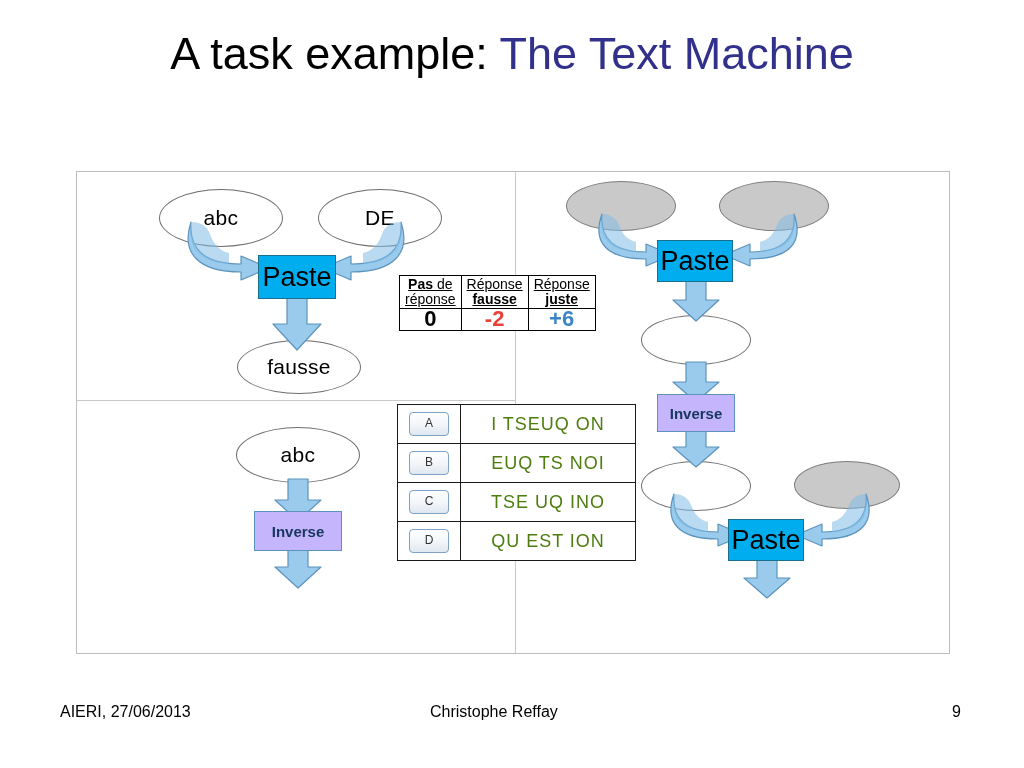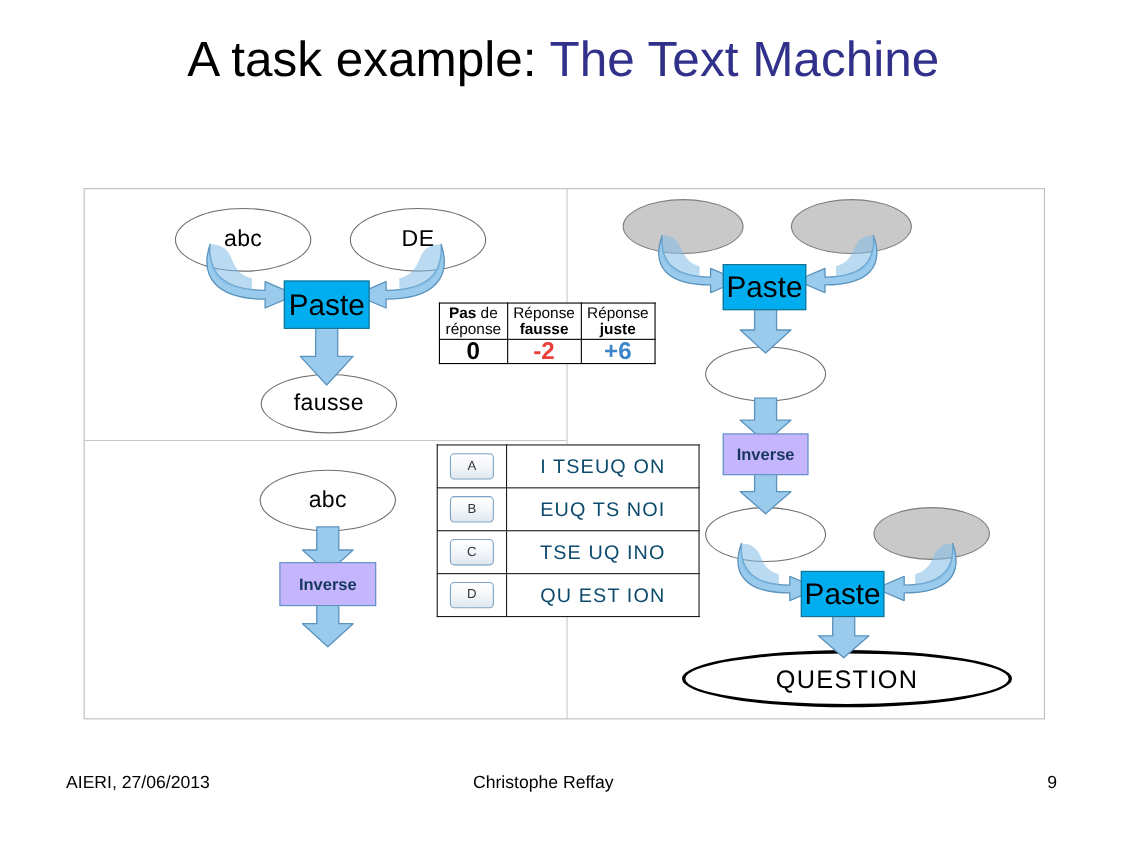--- a/index.html
+++ b/index.html
@@ -123,21 +123,21 @@
     background: #ffffff;
     font-size: 14px;
   }
   #score-table td, #score-table th {
     border: 1.6px solid #000000;
     text-align: center;
     padding: 1px 5px;
     font-weight: 400;
     line-height: 15px;
   }
-  #score-table thead td { font-size: 14px; }
+  #score-table thead td { font-size: 14px; text-decoration: underline; }
   #score-table .hdr-b { font-weight: 700; }
   #score-table tbody td {
     font-size: 22px;
     font-weight: 700;
     padding: 2px 5px 4px;
   }
   .val-zero { color: #000000; }
   .val-neg  { color: #E8413A; }
   .val-pos  { color: #3C85C8; }
 
@@ -154,21 +154,21 @@
   }
   #options-table td.letter-cell {
     width: 62px;
     text-align: center;
     padding: 0;
   }
   #options-table td.text-cell {
     width: 166px;
     text-align: center;
     font-size: 18px;
-    color: #0c4a6e;
+    color: #4d7c0f;
     letter-spacing: 1px;
     padding: 0 4px;
   }
   .letter-btn {
     display: inline-block;
     width: 38px;
     height: 22px;
     line-height: 21px;
     text-align: center;
     font-size: 12px;
@@ -350,23 +350,20 @@
     <div class="op-box paste" style="left:212px; top:347px; width:76px; height:42px;">
       <span>Paste</span>
     </div>
 
     <div class="arrow-down" style="left:226px; top:386px;">
       <svg width="50" height="42" viewBox="0 0 50 42">
         <path d="M15,0 L35,0 L35,20 L48,20 L25,40 L2,20 L15,20 Z" fill="#9ACBEC" stroke="#5b93bd" stroke-width="1.2" stroke-linejoin="round"></path>
       </svg>
     </div>
 
-    <div class="node-ellipse heavy" style="left:104px; top:419px; width:300px; height:52px;">
-      <span>QUESTION</span>
-    </div>
   </div>
 
   <table id="score-table" style="left:322px; top:103px;">
     <thead>
       <tr>
         <td>
           <span class="hdr-b">Pas</span><span> de</span><br>
           <span>réponse</span>
         </td>
         <td>

